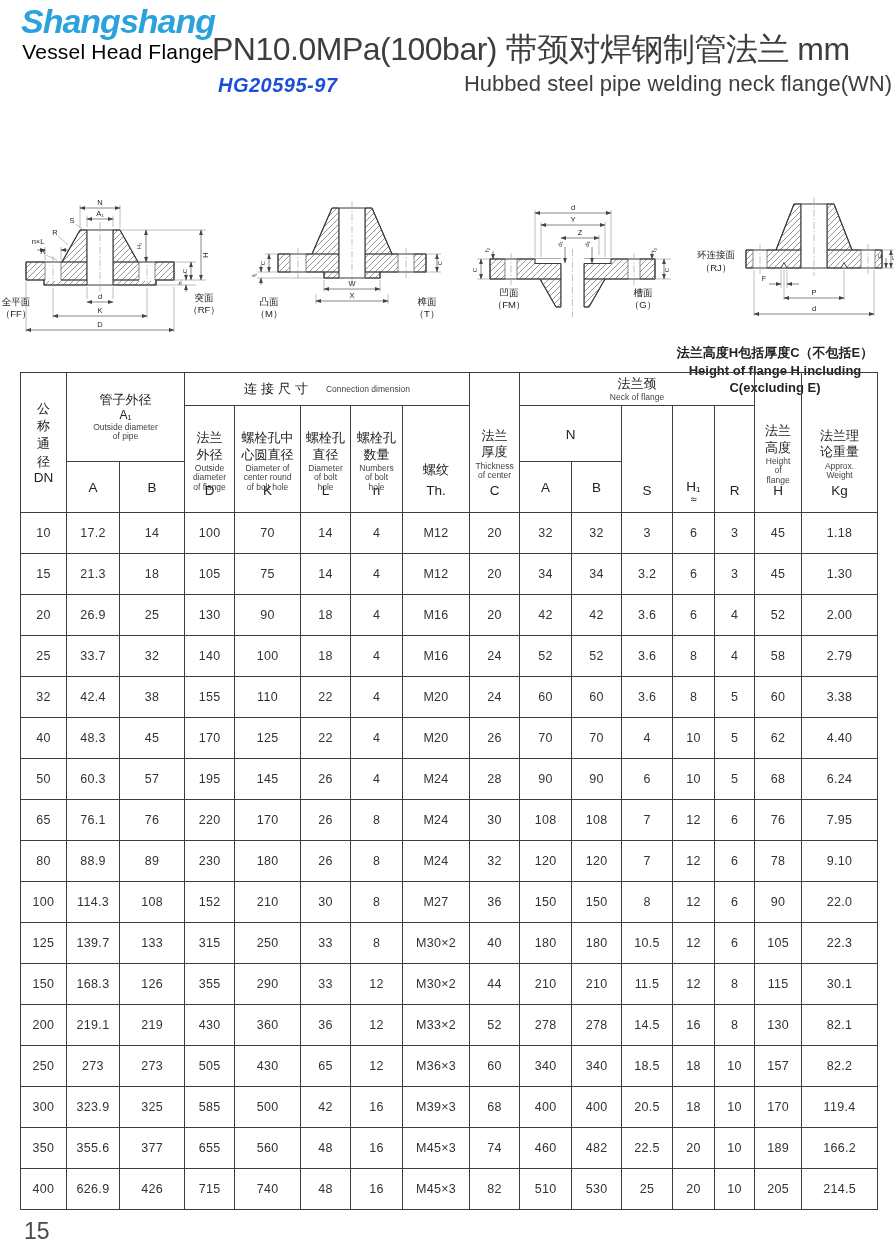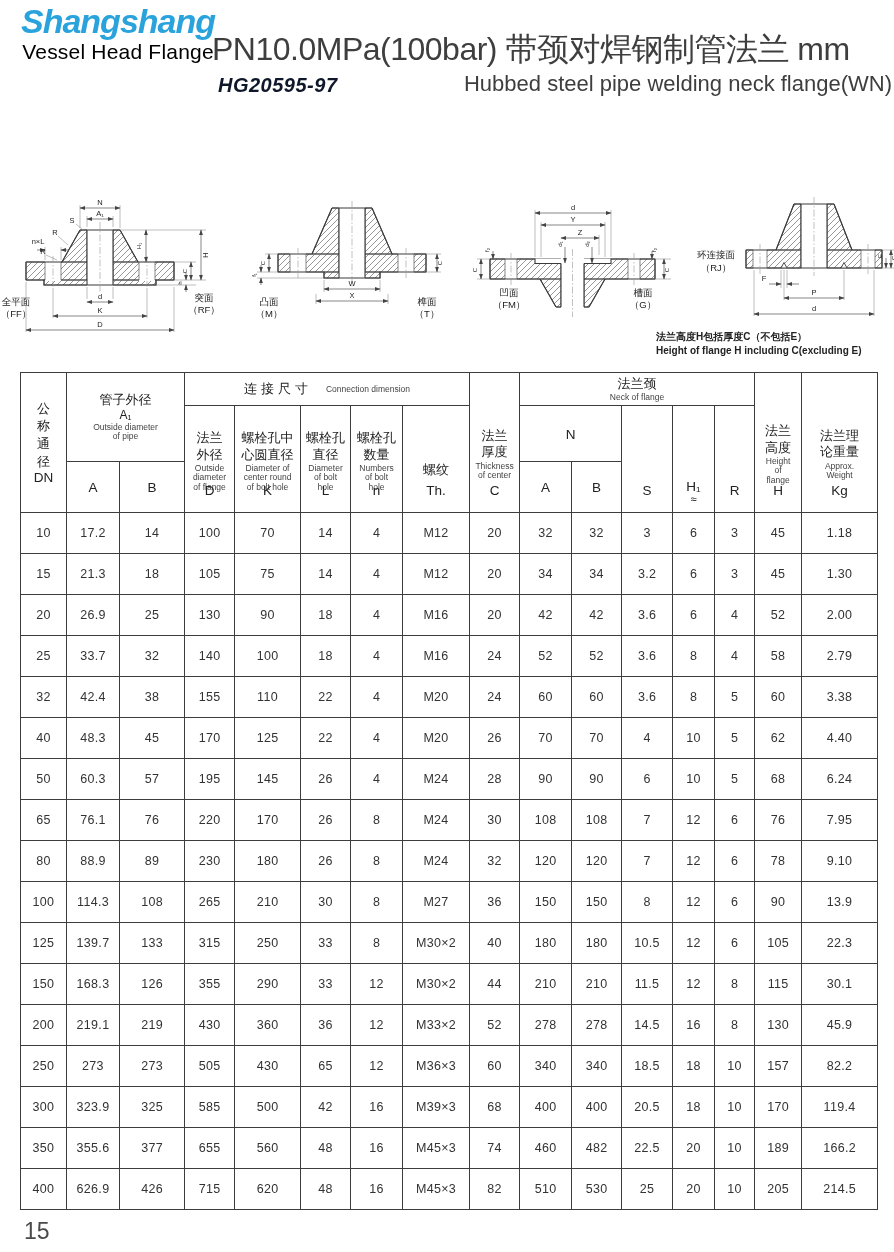--- a/index.html
+++ b/index.html
@@ -6,42 +6,42 @@
   html,body { background:#ffffff; }
   body {
     width:894px; height:1252px; position:relative; overflow:hidden;
     font-family:"Liberation Sans", sans-serif; color:#333;
   }
   
   .brand { position:absolute; left:20px; top:0; width:196px; text-align:center; }
   .brand-name { font-size:34px; font-weight:bold; font-style:italic; letter-spacing:-1px; line-height:1.0; padding-top:4px; }
   .brand-tagline { font-size:21px; letter-spacing:0.2px; line-height:1.0; margin-top:3px; }
   .page-title { position:absolute; left:212px; top:28px; font-size:32px; color:#3e3e3e; white-space:nowrap; letter-spacing:-0.5px; }
-  .standard-code { position:absolute; left:218px; top:74px; font-size:20px; font-weight:bold; font-style:italic; color:#0f172a; letter-spacing:0.5px; }
+  .standard-code { position:absolute; left:218px; top:74px; font-size:20px; font-weight:bold; font-style:italic; color:#1d4ed8; letter-spacing:0.5px; }
   .subtitle-en { position:absolute; right:2px; top:71px; font-size:22px; color:#3e3e3e; white-space:nowrap; }
   
   .diagram { position:absolute; }
   .d1 { left:0;   top:192px; }
   .d2 { left:245px; top:198px; }
   .d3 { left:465px; top:195px; }
   .d4 { left:684px; top:196px; }
   .ol   { fill:none; stroke:#3a3a3a; stroke-width:1.1; }
   .hf   { fill:url(#hp); stroke:#3a3a3a; stroke-width:0.8; }
   .wf   { fill:#ffffff; stroke:none; }
   .wo   { fill:#ffffff; stroke:#3a3a3a; stroke-width:0.9; }
   .bolt { stroke:#555; stroke-width:0.7; fill:none; }
   .dim  { stroke:#555; stroke-width:0.7; fill:none; marker-start:url(#arw); marker-end:url(#arw); }
   .dimr { stroke:#555; stroke-width:0.7; fill:none; marker-end:url(#arw); }
   .ext  { stroke:#888; stroke-width:0.55; fill:none; }
   .cl   { stroke:#999; stroke-width:0.6; fill:none; stroke-dasharray:7 2 1.5 2; }
   text.dl  { font-size:7.5px; fill:#222; text-anchor:middle; }
   text.dl6 { font-size:6px; fill:#222; text-anchor:middle; }
   text.face{ font-size:9.5px; fill:#222; text-anchor:middle; }
-  .diagram-note { position:absolute; left:656px; top:330px; width:238px; text-align:left;
-                  font-size:10px; font-weight:bold; color:#222; line-height:1.35; }
+  .diagram-note { position:absolute; left:656px; top:344px; width:238px; text-align:center;
+                  font-size:13px; font-weight:bold; color:#222; line-height:1.35; }
   
   table.spec { position:absolute; left:20px; top:372px; width:857px;
                border-collapse:collapse; table-layout:fixed; }
   table.spec th, table.spec td { border:1.5px solid #3d3d3d; padding:0; text-align:center; vertical-align:middle; }
   table.spec th { font-weight:normal; position:relative; }
   tr.h1 { height:33px; } tr.h2 { height:56px; } tr.h3 { height:51px; }
   tbody tr { height:41px; }
   tbody td { font-size:12.5px; color:#333; letter-spacing:0.3px; }
   .hzh { font-size:13px; color:#222; white-space:pre-line; line-height:1.25; }
   .hen { font-size:8.5px; color:#444; white-space:pre-line; line-height:1.12; margin-top:1px; }
@@ -529,33 +529,33 @@
         <td>7</td>
         <td>12</td>
         <td>6</td>
         <td>78</td>
         <td>9.10</td>
       </tr>
       <tr>
         <td>100</td>
         <td>114.3</td>
         <td>108</td>
-        <td>265</td>
+        <td>152</td>
         <td>210</td>
         <td>30</td>
         <td>8</td>
         <td>M27</td>
         <td>36</td>
         <td>150</td>
         <td>150</td>
         <td>8</td>
         <td>12</td>
         <td>6</td>
         <td>90</td>
-        <td>13.9</td>
+        <td>22.0</td>
       </tr>
       <tr>
         <td>125</td>
         <td>139.7</td>
         <td>133</td>
         <td>315</td>
         <td>250</td>
         <td>33</td>
         <td>8</td>
         <td>M30×2</td>
@@ -595,21 +595,21 @@
         <td>36</td>
         <td>12</td>
         <td>M33×2</td>
         <td>52</td>
         <td>278</td>
         <td>278</td>
         <td>14.5</td>
         <td>16</td>
         <td>8</td>
         <td>130</td>
-        <td>45.9</td>
+        <td>82.1</td>
       </tr>
       <tr>
         <td>250</td>
         <td>273</td>
         <td>273</td>
         <td>505</td>
         <td>430</td>
         <td>65</td>
         <td>12</td>
         <td>M36×3</td>
@@ -656,21 +656,21 @@
         <td>20</td>
         <td>10</td>
         <td>189</td>
         <td>166.2</td>
       </tr>
       <tr>
         <td>400</td>
         <td>626.9</td>
         <td>426</td>
         <td>715</td>
-        <td>620</td>
+        <td>740</td>
         <td>48</td>
         <td>16</td>
         <td>M45×3</td>
         <td>82</td>
         <td>510</td>
         <td>530</td>
         <td>25</td>
         <td>20</td>
         <td>10</td>
         <td>205</td>

